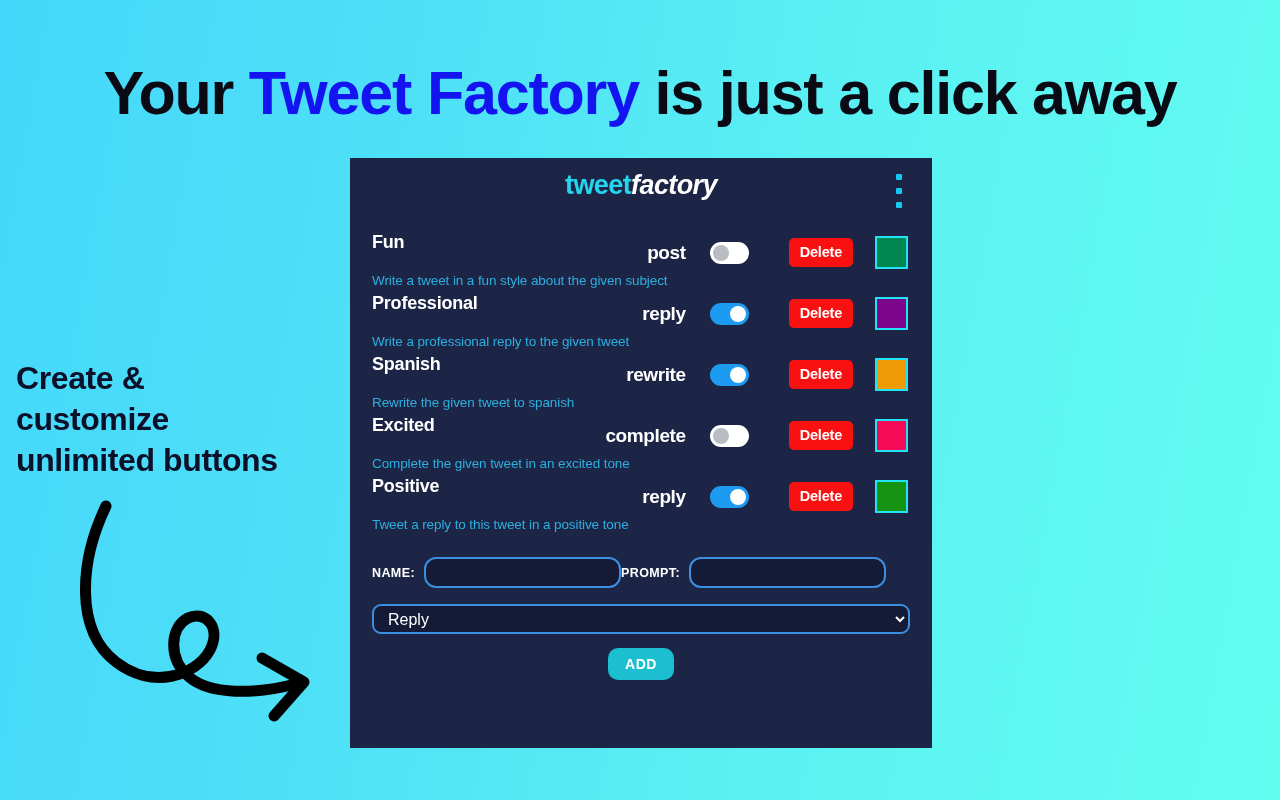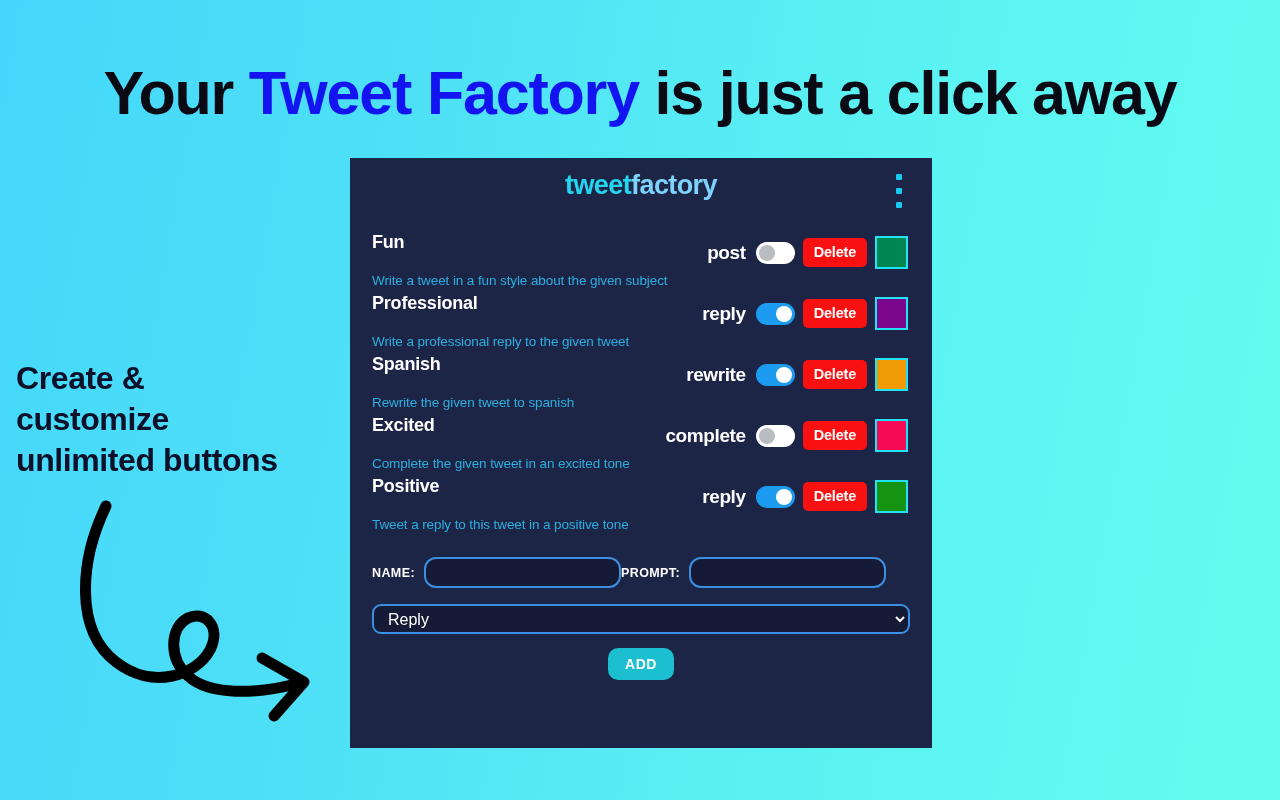--- a/index.html
+++ b/index.html
@@ -72,21 +72,21 @@
   #brand {
     position: absolute;
     left: 0; right: 0;
     top: 12px;
     text-align: center;
     font-size: 27px;
     font-weight: bold;
     letter-spacing: -0.6px;
   }
   #brand .t1 { color: #25D5EE; }
-  #brand .t2 { color: #7dd3fc; }
+  #brand .t2 { color: #ffffff; font-style: italic; }
 
   #kebab-menu {
     position: absolute;
     right: 24px;
     top: 16px;
     width: 18px;
     height: 34px;
     display: flex;
     flex-direction: column;
     align-items: center;
@@ -127,21 +127,21 @@
     letter-spacing: -0.1px;
     margin-top: 18px;
   }
 
   .row-controls {
     position: absolute;
     right: 24px;
     top: 6px;
     display: flex;
     align-items: center;
-    gap: 8px;
+    gap: 22px;
   }
 
   .mode-label {
     color: #FFFFFF;
     font-size: 19px;
     font-weight: bold;
     letter-spacing: -0.4px;
     text-align: right;
     margin-right: 2px;
   }
@@ -169,20 +169,21 @@
     background: #F91010;
     color: #FFFFFF;
     font-size: 14.5px;
     font-weight: bold;
     border: none;
     border-radius: 5px;
     padding: 6px 11px 7px;
     cursor: pointer;
     font-family: "Liberation Sans", sans-serif;
     letter-spacing: -0.2px;
+    margin-left: 18px;
   }
 
   .swatch {
     width: 33px; height: 33px;
     border: 2px solid #22E2F5;
     flex: none;
     cursor: pointer;
   }
 
   

